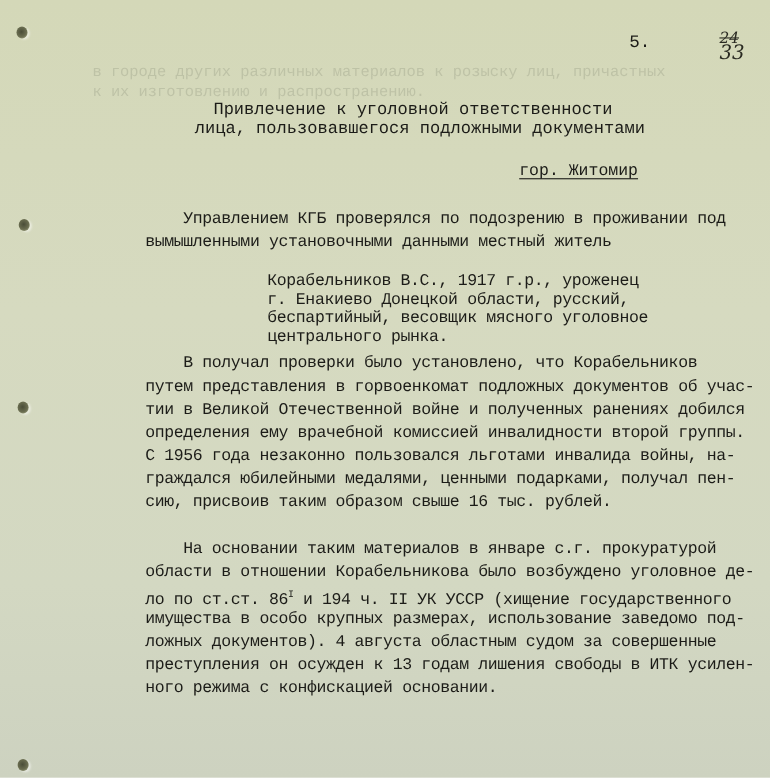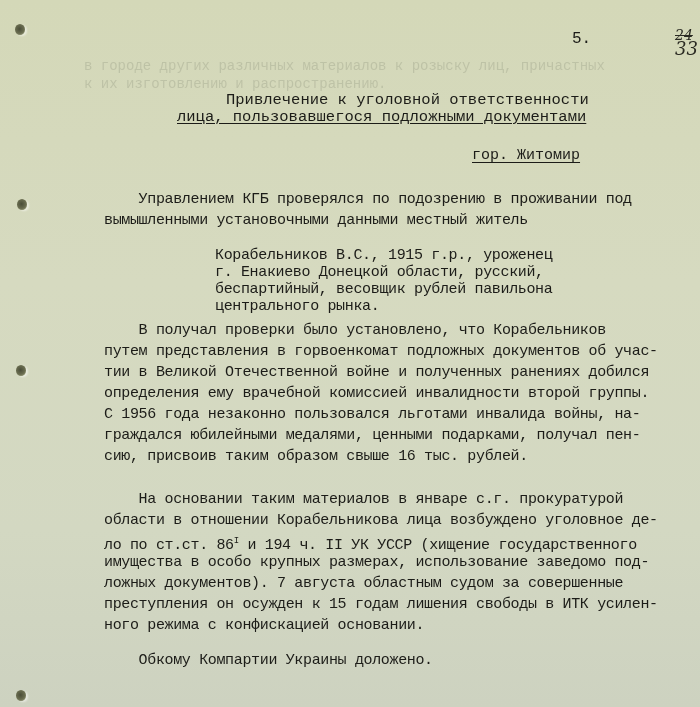--- a/index.html
+++ b/index.html
@@ -14,31 +14,31 @@
     position:absolute; width:10px; height:11px; border-radius:50%;
     background: radial-gradient(circle at 45% 45%, #4a4d38 0%, #6a6d50 55%, #b8bb9c 100%);
     box-shadow: 2px 1px 2px rgba(255,255,255,0.5);
   }
   .bleed {
     position:absolute; color:rgba(90,95,80,0.18); font-size:14px; white-space:pre;
   }
   .pageno { position:absolute; left:572px; top:30px; font-size:16px; }
   .archno {
     position:absolute; left:654px; top:28px; font-size:18px;
-    font-family:"DejaVu Serif", serif; font-style:italic; line-height:14px; color:#2a2a22;margin-left:21px;
+    font-family:"DejaVu Serif", serif; font-style:italic; line-height:14px; color:#2a2a22;
   }
   .archno .old { text-decoration: line-through; font-size:14px; display:block; }
   .title {
     position:absolute; left:0; width:700px; text-align:center; font-size:15.5px;
     line-height:19px; top:91px;
   }
-  .title .l1 { position:absolute; left:194px; top:0; white-space:nowrap;margin-left:32px; }
-  .title .l2 { position:absolute; left:177px; top:17px; white-space:nowrap; text-decoration:underline; text-underline-offset:2px; }
+  .title .l1 { position:absolute; left:194px; top:0; white-space:nowrap; }
+  .title .l2 { position:absolute; left:177px; top:17px; white-space:nowrap; text-underline-offset:2px; }
   .place { position:absolute; left:472px; top:147px; font-size:15px; text-decoration:underline; text-underline-offset:3px; }
-  .text { position:absolute; font-size:15px; line-height:21.3px; white-space:pre; letter-spacing:-0.35px; }
+  .text { position:absolute; font-size:15px; line-height:21.3px; white-space:pre; letter-spacing:-0.35px;margin-left:28px; }
   sup { font-size:9px; vertical-align:6px; }
 </style>
 </head>
 <body>
 
 <div class="page">
   <div class="hole" style="left:15px;top:24px"></div>
   <div class="hole" style="left:17px;top:199px"></div>
   <div class="hole" style="left:16px;top:365px"></div>
   <div class="hole" style="left:16px;top:690px"></div>
@@ -58,40 +58,39 @@
   </div>
 
   <div class="place">гор. Житомир</div>
 
   <div>
     <div class="text" style="left:104px;top:189px">    Управлением КГБ проверялся по подозрению в проживании под</div>
     <div class="text" style="left:104px;top:210px">вымышленными установочными данными местный житель</div>
   </div>
 
   <div>
-    <div class="text" style="left:215px;top:247px;line-height:17px">Корабельников В.С., 1915 г.р., уроженец</div>
+    <div class="text" style="left:215px;top:247px;line-height:17px">Корабельников В.С., 1917 г.р., уроженец</div>
     <div class="text" style="left:215px;top:264px;line-height:17px">г. Енакиево Донецкой области, русский,</div>
-    <div class="text" style="left:215px;top:281px;line-height:17px">беспартийный, весовщик рублей павильона</div>
+    <div class="text" style="left:215px;top:281px;line-height:17px">беспартийный, весовщик мясного уголовное</div>
     <div class="text" style="left:215px;top:298px;line-height:17px">центрального рынка.</div>
   </div>
 
   <div>
     <div class="text" style="left:104px;top:320px">    В получал проверки было установлено, что Корабельников</div>
     <div class="text" style="left:104px;top:341px">путем представления в горвоенкомат подложных документов об учас-</div>
     <div class="text" style="left:104px;top:362px">тии в Великой Отечественной войне и полученных ранениях добился</div>
     <div class="text" style="left:104px;top:383px">определения ему врачебной комиссией инвалидности второй группы.</div>
     <div class="text" style="left:104px;top:404px">С 1956 года незаконно пользовался льготами инвалида войны, на-</div>
     <div class="text" style="left:104px;top:425px">граждался юбилейными медалями, ценными подарками, получал пен-</div>
     <div class="text" style="left:104px;top:446px">сию, присвоив таким образом свыше 16 тыс. рублей.</div>
   </div>
 
   <div>
     <div class="text" style="left:104px;top:489px">    На основании таким материалов в январе с.г. прокуратурой</div>
-    <div class="text" style="left:104px;top:510px">области в отношении Корабельникова лица возбуждено уголовное де-</div>
+    <div class="text" style="left:104px;top:510px">области в отношении Корабельникова было возбуждено уголовное де-</div>
     <div class="text" style="left:104px;top:531px"><span>ло по ст.ст. 86</span><sup>I</sup><span> и 194 ч. II УК УССР (хищение государственного</span></div>
     <div class="text" style="left:104px;top:552px">имущества в особо крупных размерах, использование заведомо под-</div>
-    <div class="text" style="left:104px;top:573px">ложных документов). 7 августа областным судом за совершенные</div>
-    <div class="text" style="left:104px;top:594px">преступления он осужден к 15 годам лишения свободы в ИТК усилен-</div>
+    <div class="text" style="left:104px;top:573px">ложных документов). 4 августа областным судом за совершенные</div>
+    <div class="text" style="left:104px;top:594px">преступления он осужден к 13 годам лишения свободы в ИТК усилен-</div>
     <div class="text" style="left:104px;top:615px">ного режима с конфискацией основании.</div>
   </div>
 
-  <div class="text" style="left:104px;top:650px">    Обкому Компартии Украины доложено.</div>
 </div>
 
 </body></html>

